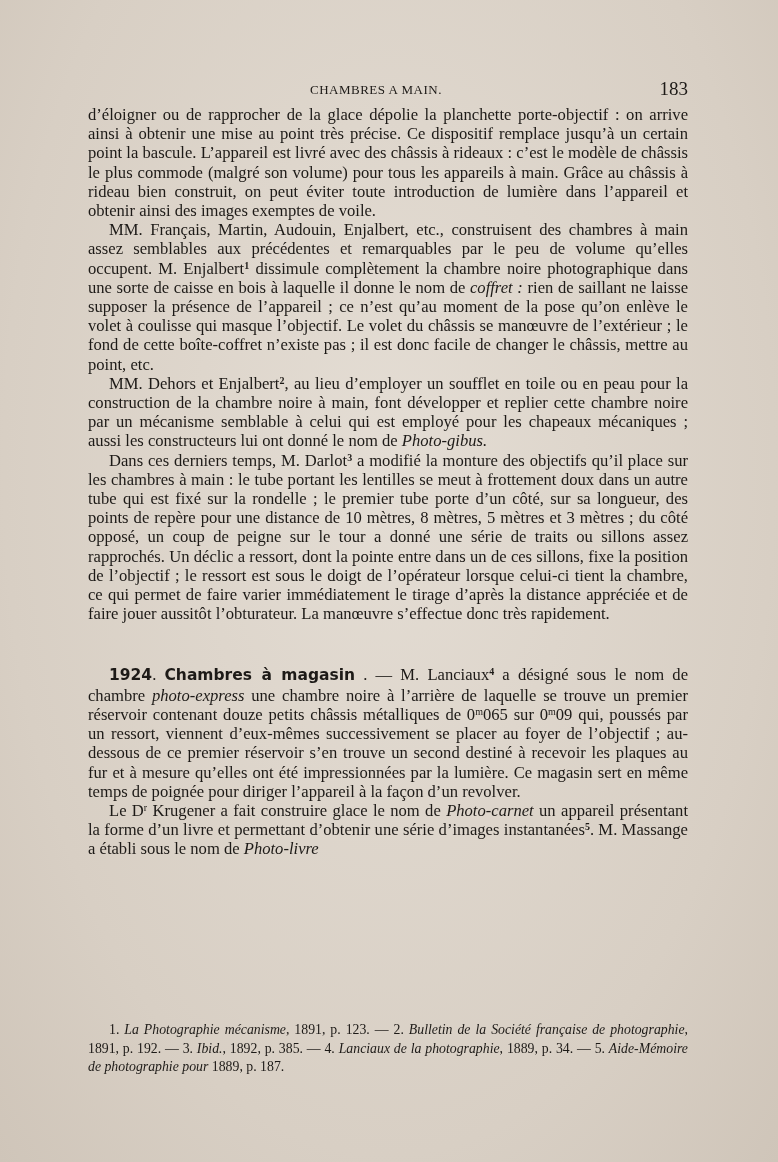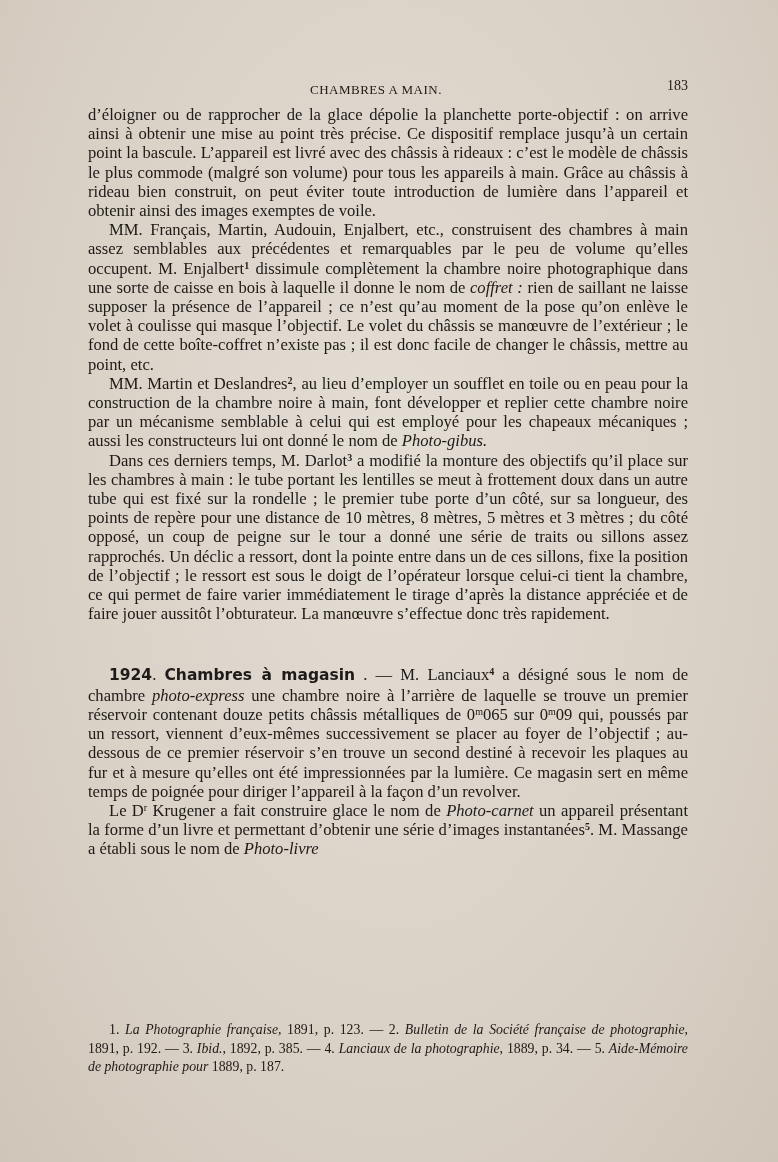--- a/index.html
+++ b/index.html
@@ -13,21 +13,21 @@
   }
   .page { position: absolute; left: 0; top: 0; width: 778px; height: 1162px; }
   .header {
     position: absolute; top: 78px; left: 88px; width: 600px; height: 22px;
   }
   .running-title {
     position: absolute; left: 222px; top: 4px;
     font-size: 13px; letter-spacing: 0.5px;
   }
   .page-number {
-    position: absolute; right: 0; top: 0; font-size: 14px;
+    position: absolute; right: 0; top: 0; font-size: 19px;
   }
   .body {
     position: absolute; top: 105px; left: 88px; width: 600px;
     font-size: 16.6px; line-height: 19.2px; text-align: justify;
   }
   .body p { margin: 0; text-indent: 0; }
   .body p.ind { text-indent: 21px; }
   .section { margin-top: 42px !important; }
   .sec-num, .sec-title { font-family: "DejaVu Sans", sans-serif; font-weight: bold; font-size: 15.5px; }
   sup { font-size: 10px; font-weight: bold; vertical-align: 5px; line-height: 0; }
@@ -44,24 +44,24 @@
 
 <div class="page">
   <div class="header">
     <span class="running-title">CHAMBRES A MAIN.</span>
     <span class="page-number">183</span>
   </div>
 
   <div class="body">
     <p><span>d’éloigner ou de rapprocher de la glace dépolie la planchette porte-objectif : on arrive ainsi à obtenir une mise au point très précise. Ce dispositif remplace jusqu’à un certain point la bascule. L’appareil est livré avec des châssis à rideaux : c’est le modèle de châssis le plus commode (malgré son volume) pour tous les appareils à main. Grâce au châssis à rideau bien construit, on peut éviter toute introduction de lumière dans l’appareil et obtenir ainsi des images exemptes de voile.</span></p>
     <p class="ind"><span>MM. Français, Martin, Audouin, Enjalbert, etc., construisent des chambres à main assez semblables aux précédentes et remarquables par le peu de volume qu’elles occupent. M. Enjalbert</span><sup>1</sup><span> dissimule complètement la chambre noire photographique dans une sorte de caisse en bois à laquelle il donne le nom de </span><i>coffret :</i><span> rien de saillant ne laisse supposer la présence de l’appareil ; ce n’est qu’au moment de la pose qu’on enlève le volet à coulisse qui masque l’objectif. Le volet du châssis se manœuvre de l’extérieur ; le fond de cette boîte-coffret n’existe pas ; il est donc facile de changer le châssis, mettre au point, etc.</span></p>
-    <p class="ind"><span>MM. Martin et Deslandres</span><sup>2</sup><span>, au lieu d’employer un soufflet en toile ou en peau pour la construction de la chambre noire à main, font développer et replier cette chambre noire par un mécanisme semblable à celui qui est employé pour les chapeaux mécaniques ; aussi les constructeurs lui ont donné le nom de </span><i>Photo-gibus.</i></p>
+    <p class="ind"><span>MM. Dehors et Enjalbert</span><sup>2</sup><span>, au lieu d’employer un soufflet en toile ou en peau pour la construction de la chambre noire à main, font développer et replier cette chambre noire par un mécanisme semblable à celui qui est employé pour les chapeaux mécaniques ; aussi les constructeurs lui ont donné le nom de </span><i>Photo-gibus.</i></p>
     <p class="ind"><span>Dans ces derniers temps, M. Darlot</span><sup>3</sup><span> a modifié la monture des objectifs qu’il place sur les chambres à main : le tube portant les lentilles se meut à frottement doux dans un autre tube qui est fixé sur la rondelle ; le premier tube porte d’un côté, sur sa longueur, des points de repère pour une distance de 10 mètres, 8 mètres, 5 mètres et 3 mètres ; du côté opposé, un coup de peigne sur le tour a donné une série de traits ou sillons assez rapprochés. Un déclic a ressort, dont la pointe entre dans un de ces sillons, fixe la position de l’objectif ; le ressort est sous le doigt de l’opérateur lorsque celui-ci tient la chambre, ce qui permet de faire varier immédiatement le tirage d’après la distance appréciée et de faire jouer aussitôt l’obturateur. La manœuvre s’effectue donc très rapidement.</span></p>
     <p class="ind section">
       <span class="sec-num">1924</span><span>. </span><span class="sec-title">Chambres à magasin</span>
     <span>. — M. Lanciaux</span><sup>4</sup><span> a désigné sous le nom de chambre </span><i>photo-express</i><span> une chambre noire à l’arrière de laquelle se trouve un premier réservoir contenant douze petits châssis métalliques de 0</span><sup class="m">m</sup><span>065 sur 0</span><sup class="m">m</sup><span>09 qui, poussés par un ressort, viennent d’eux-mêmes successivement se placer au foyer de l’objectif ; au-dessous de ce premier réservoir s’en trouve un second destiné à recevoir les plaques au fur et à mesure qu’elles ont été impressionnées par la lumière. Ce magasin sert en même temps de poignée pour diriger l’appareil à la façon d’un revolver.</span></p>
     <p class="ind"><span>Le D</span><sup class="m">r</sup><span> Krugener a fait construire glace le nom de </span><i>Photo-carnet</i><span> un appareil présentant la forme d’un livre et permettant d’obtenir une série d’images instantanées</span><sup>5</sup><span>. M. Massange a établi sous le nom de </span><i>Photo-livre</i></p>
   </div>
 
   <div class="footnotes">
-    <p><span>1. </span><i>La Photographie française</i><span>, 1891, p. 123. — 2. </span><i>Bulletin de la Société française de photographie</i><span>, 1891, p. 192. — 3. </span><i>Ibid.</i><span>, 1892, p. 385. — 4. </span><i>Lanciaux de la photographie</i><span>, 1889, p. 34. — 5. </span><i>Aide-Mémoire de photographie pour</i><span> 1889, p. 187.</span></p>
+    <p><span>1. </span><i>La Photographie mécanisme</i><span>, 1891, p. 123. — 2. </span><i>Bulletin de la Société française de photographie</i><span>, 1891, p. 192. — 3. </span><i>Ibid.</i><span>, 1892, p. 385. — 4. </span><i>Lanciaux de la photographie</i><span>, 1889, p. 34. — 5. </span><i>Aide-Mémoire de photographie pour</i><span> 1889, p. 187.</span></p>
   </div>
 </div>
 
 </body></html>

